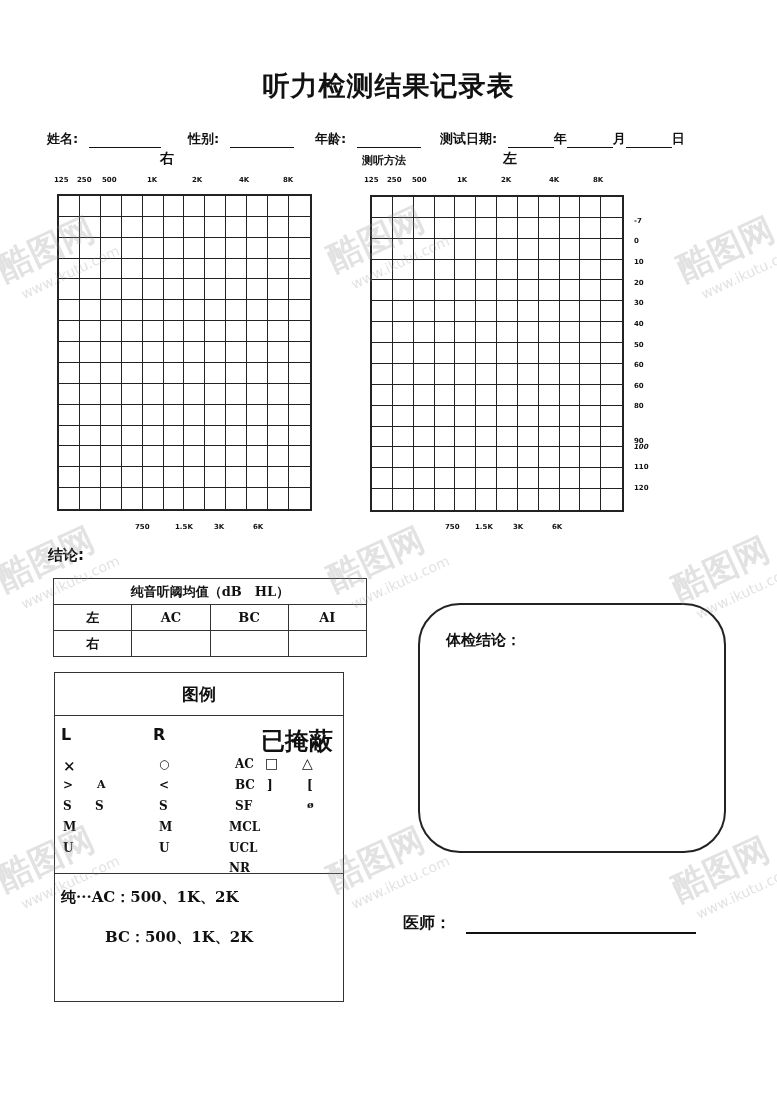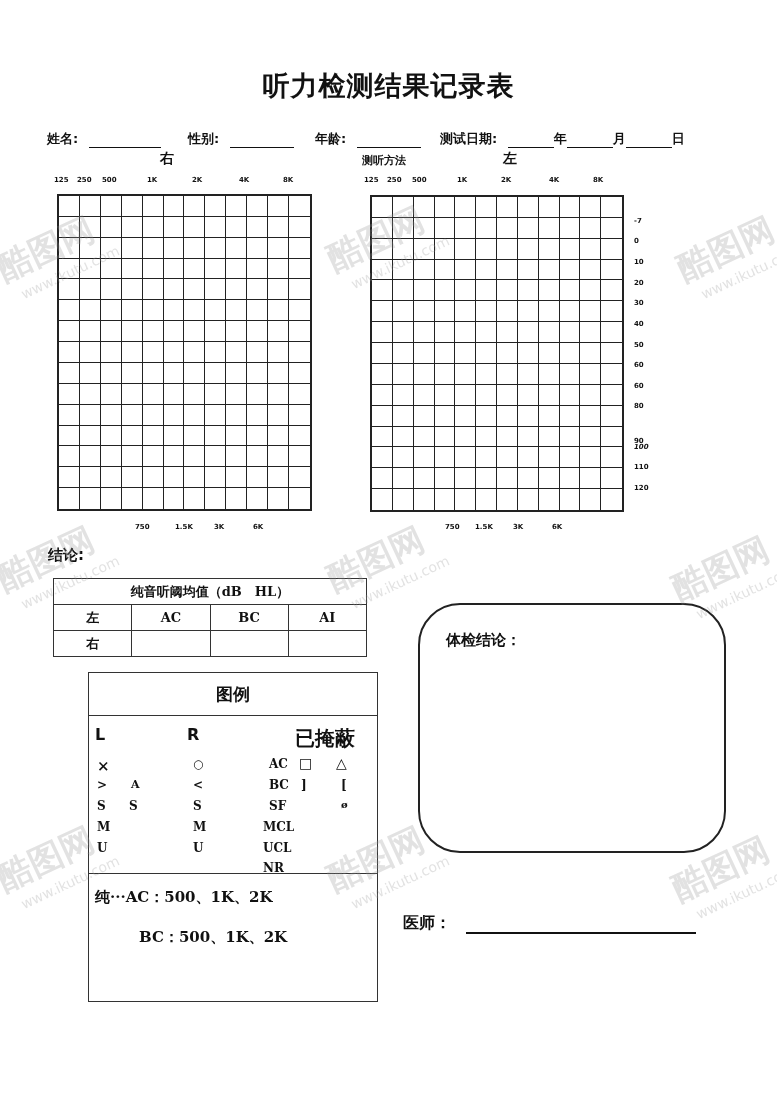--- a/index.html
+++ b/index.html
@@ -15,21 +15,21 @@
   .flabel { font-size:7px; font-weight:bold; font-family:"DejaVu Sans","Liberation Sans",sans-serif; }
   .grid { border:2px solid #222; box-sizing:border-box; display:grid;
           grid-template-columns:repeat(12,1fr); grid-template-rows:repeat(15,1fr); }
   .grid div { border-right:1.5px solid #222; border-bottom:1.5px solid #222; }
   .grid div:nth-child(12n) { border-right:none; }
   .grid div:nth-last-child(-n+12) { border-bottom:none; }
   .ylabel { font-size:7px; font-weight:bold; font-family:"DejaVu Sans","Liberation Sans",sans-serif; left:634px; }
   .conc { left:48px; top:546px; font-size:15px; font-weight:bold; font-family:"DejaVu Sans","Liberation Sans",sans-serif; }
   table.avg { border-collapse:collapse; position:absolute; left:53px; top:578px; width:314px; }
   table.avg td { border:1.5px solid #333; height:23px; text-align:center; font-size:13px; font-weight:bold; }
-  .legend { left:54px; top:672px; width:290px; height:330px; border:1.5px solid #333; box-sizing:border-box;margin-left:34px; }
+  .legend { left:54px; top:672px; width:290px; height:330px; border:1.5px solid #333; box-sizing:border-box; }
   .legend .hdr { height:42px; border-bottom:1.5px solid #333; text-align:center; line-height:42px;
                  font-size:17px; font-weight:bold; font-family:"DejaVu Sans","Liberation Sans",sans-serif; }
   .sym { position:absolute; font-size:12px; font-weight:bold; }
   .lbig { font-size:16px; font-weight:bold; font-family:"DejaVu Sans","Liberation Sans",sans-serif; }
   .sect2 { position:absolute; left:0; top:200px; width:100%; height:80px; border-top:1.5px solid #333; }
   .sect3 { position:absolute; left:0; top:280px; width:100%; height:48px; border-top:1.5px solid #333; }
   .pure { font-size:15px; font-weight:bold; }
   .exam { left:418px; top:603px; width:308px; height:250px; border:2px solid #222; border-radius:42px; box-sizing:border-box; }
   .exam .lbl { position:absolute; left:26px; top:26px; font-size:15px; font-weight:bold;
                font-family:"DejaVu Sans","Liberation Sans",sans-serif; }
@@ -491,21 +491,21 @@
     <td></td>
     <td></td>
   </tr>
 </tbody>
   </table>
 
 <div class="abs legend">
   <div class="hdr">图例</div>
   <div class="sym lbig" style="left:6px;top:52px;">L</div>
   <div class="sym lbig" style="left:98px;top:52px;">R</div>
-  <div class="sym lbig" style="left:206px;top:52px;font-size:20px;">已掩蔽</div>
+  <div class="sym lbig" style="left:206px;top:52px;font-size:24px;">已掩蔽</div>
 
   <div class="sym" style="left:8px;top:84px;font-size:15px;">×</div>
   <div class="sym" style="left:104px;top:84px;">○</div>
   <div class="sym" style="left:180px;top:84px;">AC</div>
   <div class="sym" style="left:210px;top:82px;font-size:14px;">□</div>
   <div class="sym" style="left:247px;top:82px;font-size:14px;">△</div>
 
   <div class="sym" style="left:8px;top:105px;">&gt;</div>
   <div class="sym" style="left:42px;top:105px;font-size:11px;">A</div>
   <div class="sym" style="left:104px;top:105px;">&lt;</div>

